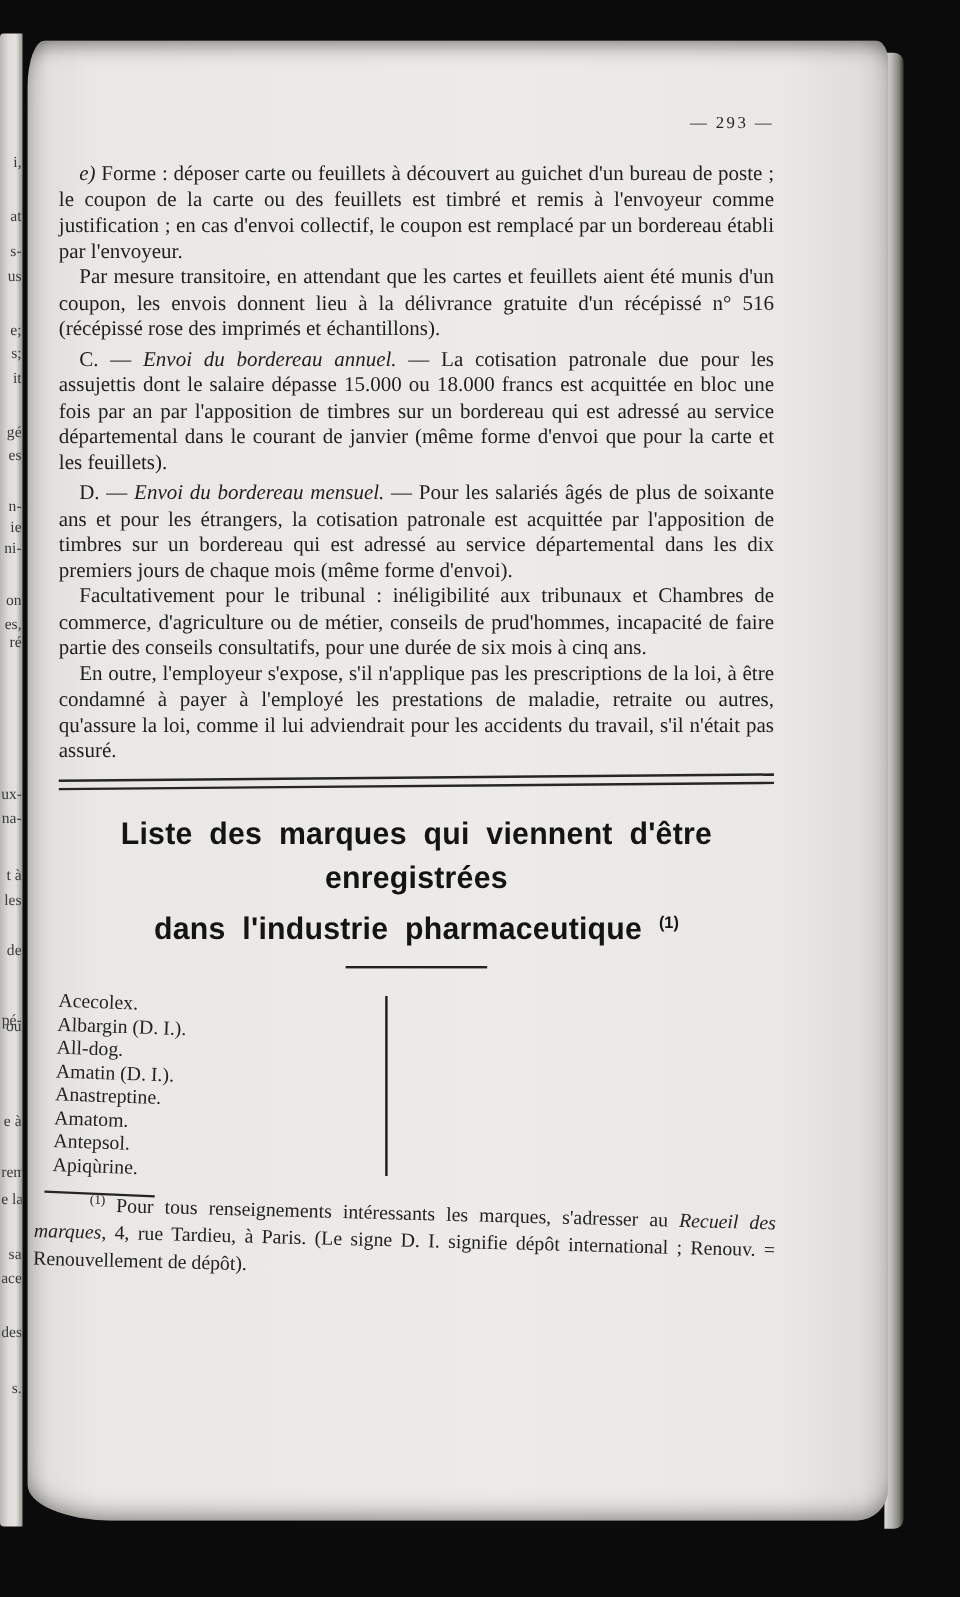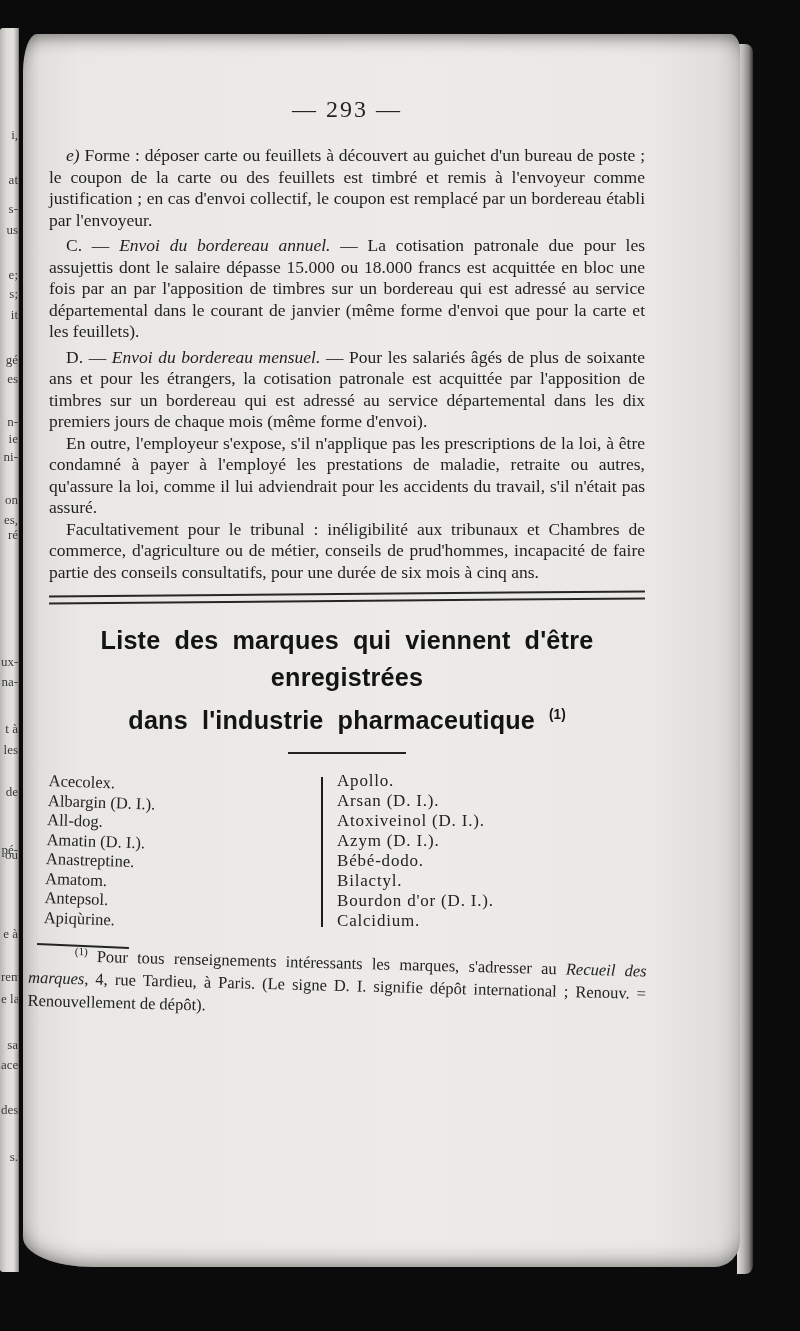--- a/index.html
+++ b/index.html
@@ -32,21 +32,21 @@
   .page-stack{
     position:absolute;left:737px;top:44px;width:16px;height:1230px;
     background:linear-gradient(90deg,#dddcd8 0,#b7b6b2 40%,#858480 75%,#35342f 100%);
     border-radius:0 8px 8px 0;
   }
   .content{
     position:absolute;left:26px;top:62px;width:596px;
     color:#1f1f1f;
   }
   .pageno{
-    text-align:center;font-size:24px;letter-spacing:2px;
+    text-align:right;font-size:14px;letter-spacing:2px;
     margin:0 0 22px 0;color:#242424;
   }
   .textblock p{
     margin:0;text-indent:17px;text-align:justify;
     font-size:17.5px;line-height:21.5px;
   }
   .textblock p.sp4{margin-top:4px;}
   .textblock p.sp8{margin-top:8px;}
   .it{font-style:italic;}
   .bd{font-weight:bold;}
@@ -130,24 +130,25 @@
 
 <div class="page-stack"></div>
 
 <div class="page">
   <div class="content">
 
     <div class="pageno">— 293 —</div>
 
     <div class="textblock">
       <p><span class="it">e)</span><span> Forme : déposer carte ou feuillets à découvert au guichet d'un bureau de poste ; le coupon de la carte ou des feuillets est timbré et remis à l'envoyeur comme justification ; en cas d'envoi collectif, le coupon est remplacé par un bordereau établi par l'envoyeur.</span></p>
+      <p><span>Par mesure transitoire, en attendant que les cartes et feuillets aient été munis d'un coupon, les envois donnent lieu à la délivrance gratuite d'un récépissé n° 516 (récépissé rose des imprimés et échantillons).</span></p>
       <p class="sp4"><span>C. — </span><span class="it">Envoi du bordereau annuel.</span><span> — La cotisation patronale due pour les assujettis dont le salaire dépasse 15.000 ou 18.000 francs est acquittée en bloc une fois par an par l'apposition de timbres sur un bordereau qui est adressé au service départemental dans le courant de janvier (même forme d'envoi que pour la carte et les feuillets).</span></p>
       <p class="sp4"><span>D. — </span><span class="it">Envoi du bordereau mensuel.</span><span> — Pour les salariés âgés de plus de soixante ans et pour les étrangers, la cotisation patronale est acquittée par l'apposition de timbres sur un bordereau qui est adressé au service départemental dans les dix premiers jours de chaque mois (même forme d'envoi).</span></p>
+      <p><span>Facultativement pour le tribunal : inéligibilité aux tribunaux et Chambres de commerce, d'agriculture ou de métier, conseils de prud'hommes, incapacité de faire partie des conseils consultatifs, pour une durée de six mois à cinq ans.</span></p>
       <p><span>En outre, l'employeur s'expose, s'il n'applique pas les prescriptions de la loi, à être condamné à payer à l'employé les prestations de maladie, retraite ou autres, qu'assure la loi, comme il lui adviendrait pour les accidents du travail, s'il n'était pas assuré.</span></p>
-      <p><span>Facultativement pour le tribunal : inéligibilité aux tribunaux et Chambres de commerce, d'agriculture ou de métier, conseils de prud'hommes, incapacité de faire partie des conseils consultatifs, pour une durée de six mois à cinq ans.</span></p>
     </div>
 
     <div class="double-rule"></div>
 
     <div class="marks-title">
       <div>Liste des marques qui viennent d'être enregistrées</div>
       <div><span>dans l'industrie pharmaceutique</span> <sup>(1)</sup></div>
     </div>
 
     <div class="short-rule"></div>
@@ -157,30 +158,20 @@
         <div class="brand-item">Acecolex.</div>
         <div class="brand-item">Albargin (D. I.).</div>
         <div class="brand-item">All-dog.</div>
         <div class="brand-item">Amatin (D. I.).</div>
         <div class="brand-item">Anastreptine.</div>
         <div class="brand-item">Amatom.</div>
         <div class="brand-item">Antepsol.</div>
         <div class="brand-item">Apiqùrine.</div>
       </div>
       <div class="col-divider"></div>
-      <div class="col-right">
-        <div class="brand-item">Apollo.</div>
-        <div class="brand-item">Arsan (D. I.).</div>
-        <div class="brand-item">Atoxiveinol (D. I.).</div>
-        <div class="brand-item">Azym (D. I.).</div>
-        <div class="brand-item">Bébé-dodo.</div>
-        <div class="brand-item">Bilactyl.</div>
-        <div class="brand-item">Bourdon d'or (D. I.).</div>
-        <div class="brand-item">Calcidium.</div>
-      </div>
     </div>
 
     <div class="footnote-rule"></div>
 
     <p class="footnote"><sup>(1)</sup><span> Pour tous renseignements intéressants les marques, s'adresser au </span><span class="it">Recueil des marques</span><span>, 4, rue Tardieu, à Paris. (Le signe D. I. signifie dépôt international ; Renouv. = Renouvellement de dépôt).</span></p>
 
   </div>
 </div>
 
 </body></html>

